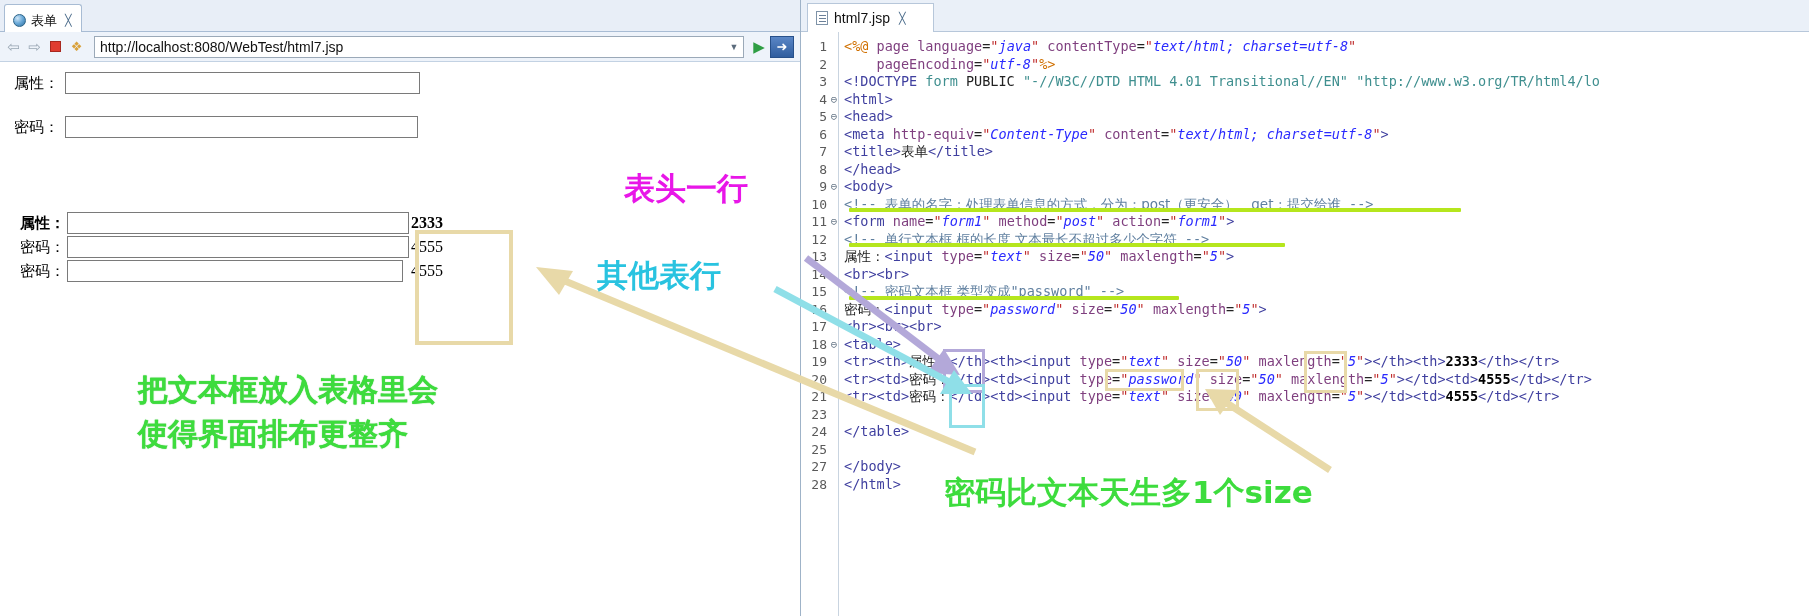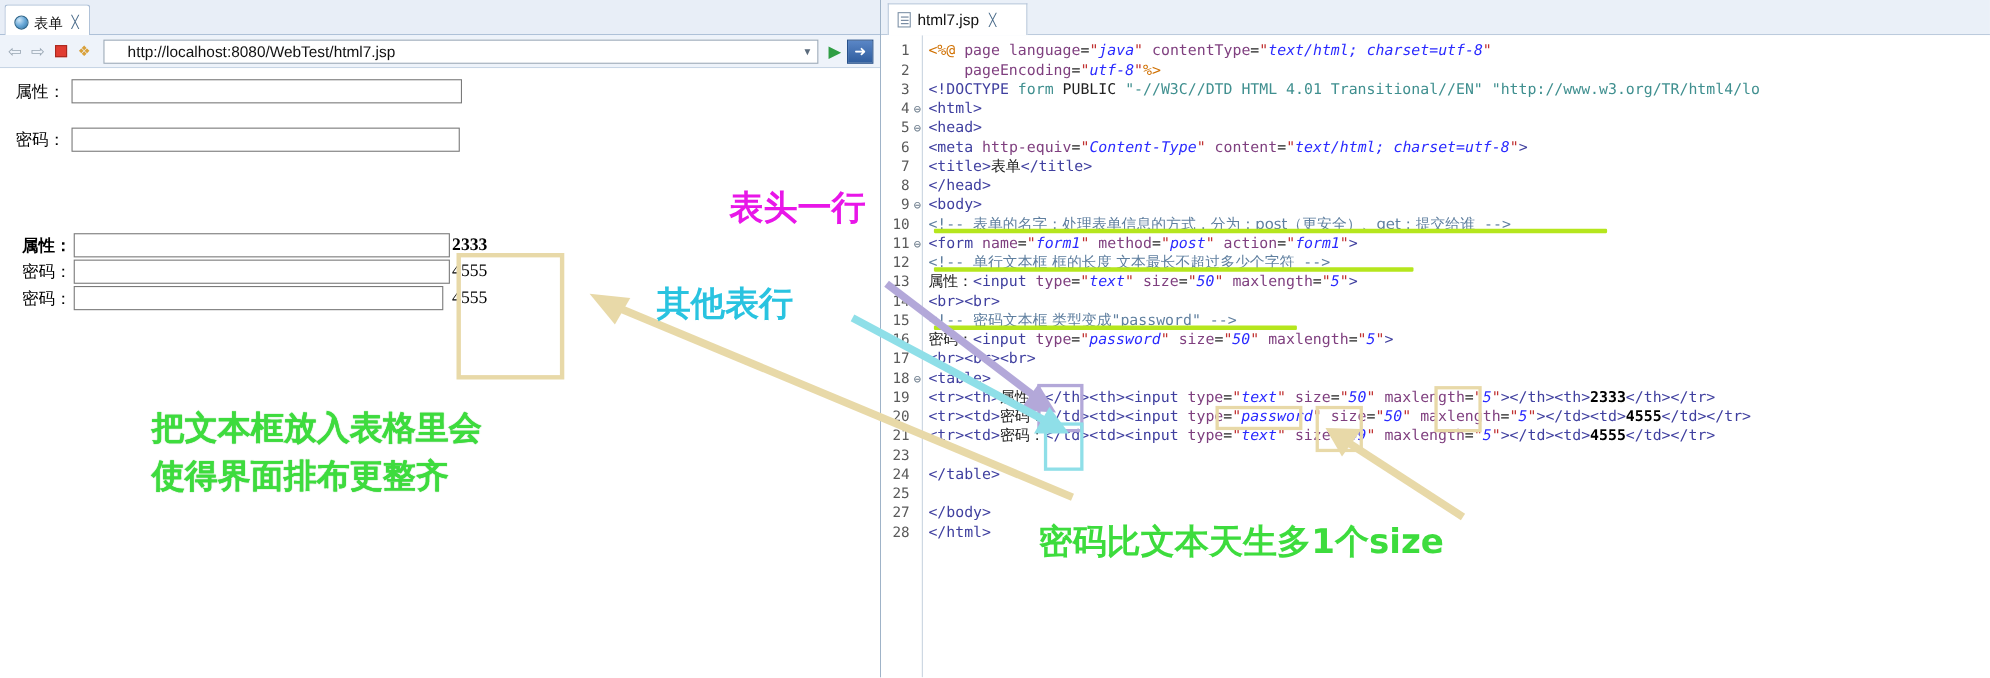--- a/index.html
+++ b/index.html
@@ -55,21 +55,21 @@
     font-size: 15px; color: #9aa7b4;
   }
   .stop-sq { width: 11px; height: 11px; background: #e03c31; border: 1px solid #a8281f; }
   .refresh-ico { font-size: 13px; color: #d9a13b; }
   #url-wrap {
     flex: 1 1 auto; height: 22px; margin: 0 4px 0 6px;
     background: #fff; border: 1px solid #9ba9b8;
     display: flex; align-items: center;
   }
   #url-text {
-    flex: 1 1 auto; font-size: 14px; color: #111; padding-left: 21px;
+    flex: 1 1 auto; font-size: 14px; color: #111; padding-left: 5px;
     font-family: "Liberation Sans", sans-serif;
     white-space: nowrap; overflow: hidden;
   }
   #url-dropdown {
     width: 18px; height: 20px; display: flex; align-items: center; justify-content: center;
     color: #5b6b7c; font-size: 9px;
   }
   #go-play {
     width: 22px; height: 22px; display: flex; align-items: center; justify-content: center;
     color: #2f9e44; font-size: 15px;
@@ -222,21 +222,21 @@
 
   
   #overlay { position: absolute; left: 0; top: 0; width: 1809px; height: 616px; pointer-events: none; }
   .anno-text {
     position: absolute;
     font-family: "DejaVu Sans", sans-serif;
     font-weight: bold;
     white-space: pre;
   }
   #anno-magenta {
-    left: 663px; top: 168px; font-size: 31px; color: #e816e8;
+    left: 624px; top: 168px; font-size: 31px; color: #e816e8;
   }
   #anno-cyan {
     left: 597px; top: 255px; font-size: 31px; color: #29c3e0;
   }
   #anno-green-right {
     left: 944px; top: 472px; font-size: 31px; color: #3ddc3d;
   }
 </style>
 </head>
 <body>

